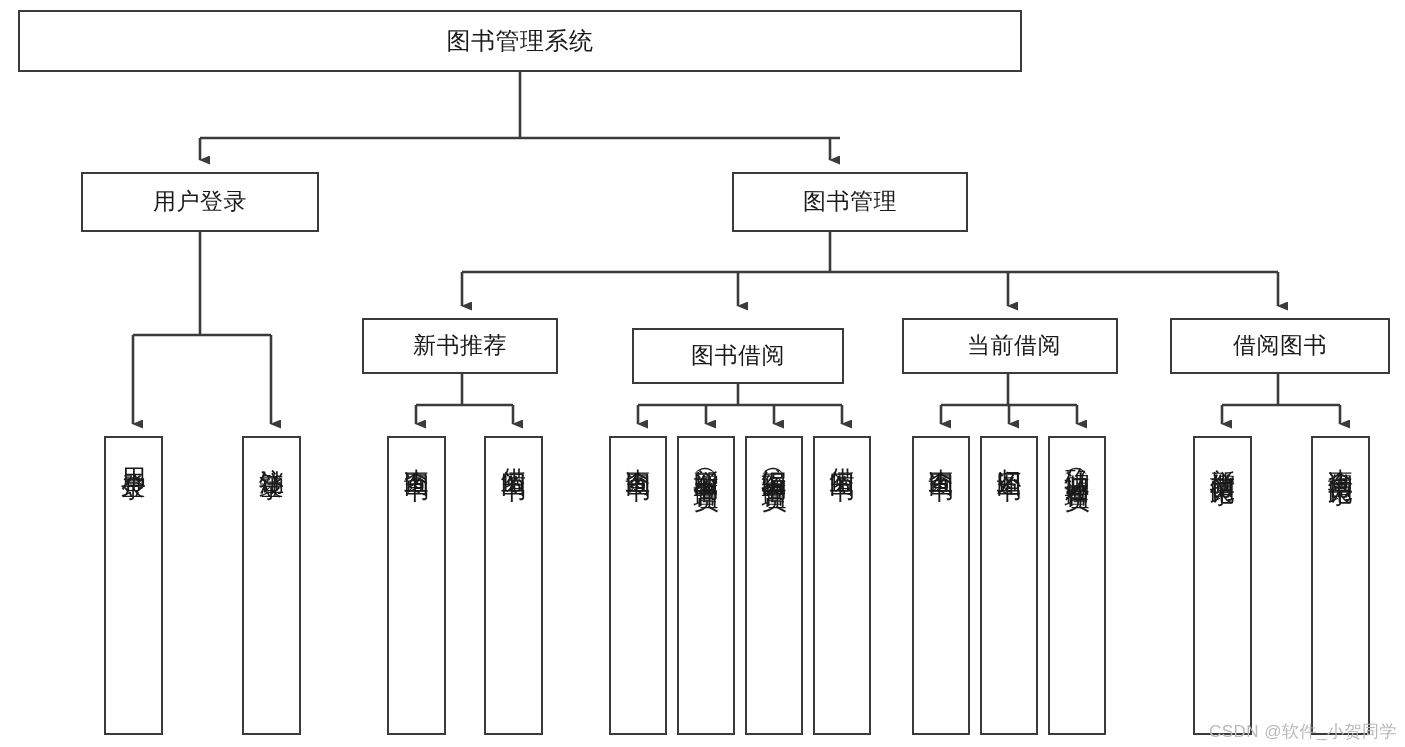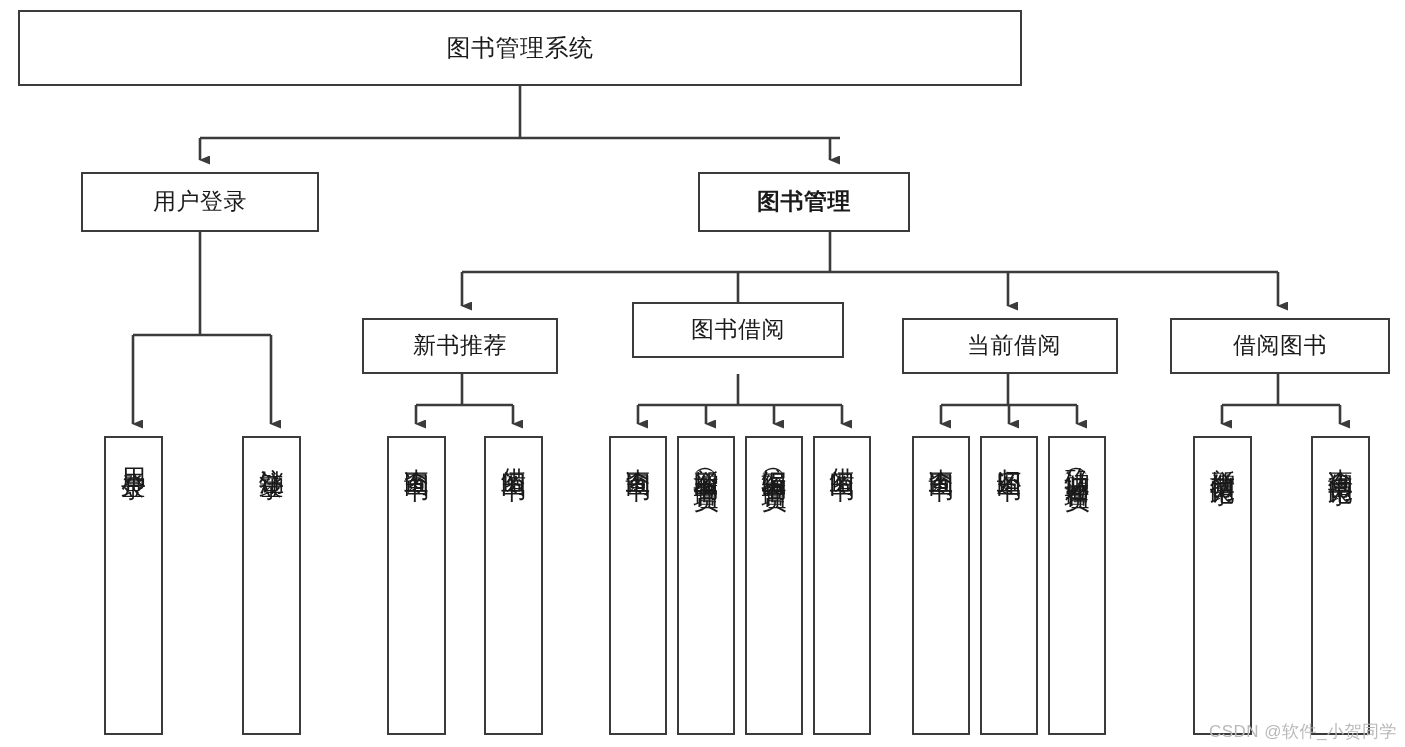--- a/index.html
+++ b/index.html
@@ -122,35 +122,35 @@
       <path d="M1009,405 L1009,424" marker-end="url(#arrowhead)"></path>
       <path d="M1077,405 L1077,424" marker-end="url(#arrowhead)"></path>
 
       <path d="M1278,374 L1278,405"></path>
       <path d="M1222,405 L1340,405"></path>
       <path d="M1222,405 L1222,424" marker-end="url(#arrowhead)"></path>
       <path d="M1340,405 L1340,424" marker-end="url(#arrowhead)"></path>
     </g>
   </svg>
 
-  <div class="node horiz root" style="left:18px; top:10px; width:1004px; height:76px;">
+  <div class="node horiz root" style="left:18px; top:10px; width:1004px; height:62px;">
     <span class="node-label">图书管理系统</span>
   </div>
 
   <div class="node horiz" style="left:81px; top:172px; width:238px; height:60px;">
     <span class="node-label">用户登录</span>
   </div>
-  <div class="node horiz" style="left:698px; top:172px; width:212px; height:60px;font-weight:bold;">
+  <div class="node horiz" style="left:732px; top:172px; width:236px; height:60px;">
     <span class="node-label">图书管理</span>
   </div>
 
   <div class="node horiz" style="left:362px; top:318px; width:196px; height:56px;">
     <span class="node-label">新书推荐</span>
   </div>
-  <div class="node horiz" style="left:632px; top:302px; width:212px; height:56px;">
+  <div class="node horiz" style="left:632px; top:328px; width:212px; height:56px;">
     <span class="node-label">图书借阅</span>
   </div>
   <div class="node horiz" style="left:902px; top:318px; width:216px; height:56px;padding-left:8px;">
     <span class="node-label">当前借阅</span>
   </div>
   <div class="node horiz" style="left:1170px; top:318px; width:220px; height:56px;">
     <span class="node-label">借阅图书</span>
   </div>
 
   <div class="node vert" style="left:104px; top:436px; width:59px; height:299px;">

